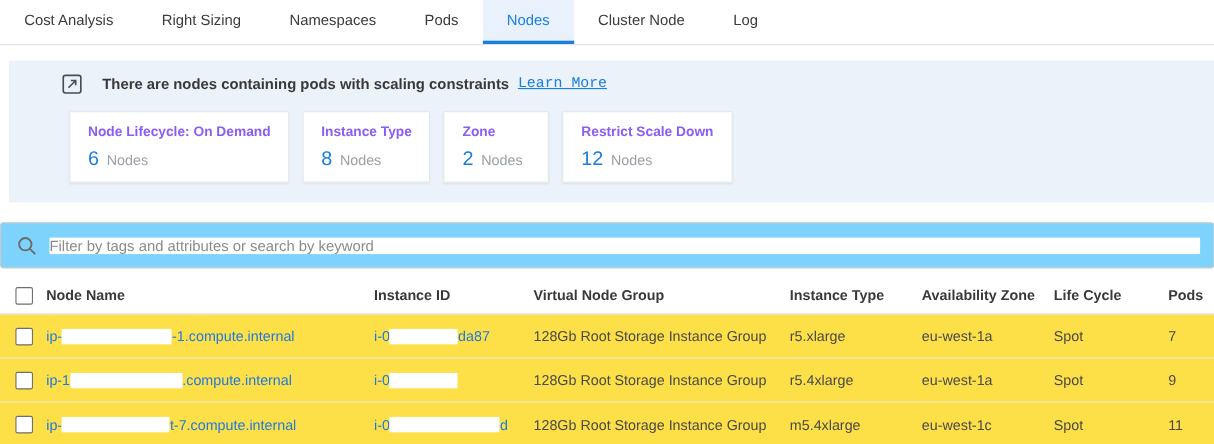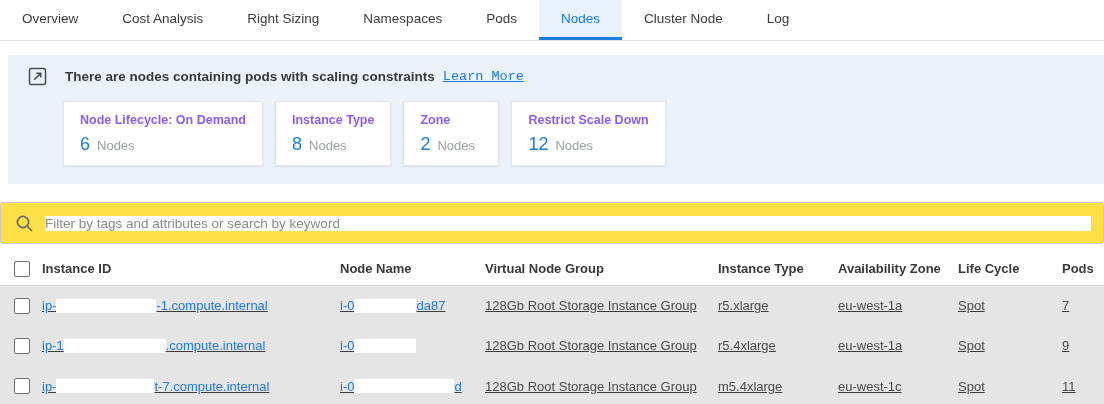--- a/index.html
+++ b/index.html
@@ -7,59 +7,58 @@
     font-family:"Liberation Sans", sans-serif; color:#3b3b3b; }
 
   
   .tabbar { display:flex; align-items:stretch; height:41px; border-bottom:1px solid #e2e2e2; background:#fff; }
   .tab { display:flex; align-items:center; padding:0 22px; font-size:13.5px; color:#3b3b3b;
     cursor:pointer; border-bottom:3px solid transparent; white-space:nowrap; }
   .tab.active { color:#1a7de0; background:#e9f2fc; border-bottom:3px solid #1a7de0; }
 
   
   .banner { margin:14px 0 0 8px; background:#ebf2fa; padding:10px 0 18px 0; }
-  .banner-head { display:flex; align-items:center; padding:2px 0 0 20px; }
+  .banner-head { display:flex; align-items:center; padding:2px 0 0 20px;margin-left:28px; }
   .banner-icon { width:19px; height:19px; margin-right:18px; flex:0 0 auto; }
   .banner-msg { font-size:13.5px; font-weight:700; color:#38393b; }
   .banner-link { font-size:13.5px; color:#1a7de0; text-decoration:underline; margin-left:8px; cursor:pointer;font-family:Liberation Mono, monospace; }
 
   .cards { display:flex; gap:12px; margin:15px 0 0 55px; }
   .card { background:#fff; border:1px solid #e3e6ea; box-shadow:0 1px 2px rgba(0,0,0,.08);
     padding:11px 16px 10px 16px; min-width:96px; }
   .card-title { font-size:12.5px; font-weight:700; color:#8b5cf6; white-space:nowrap; }
   .card-valrow { margin-top:7px; display:flex; align-items:baseline; }
   .card-value { font-size:18px; color:#1a7de0; }
   .card-unit { font-size:13px; color:#9aa0a6; margin-left:7px; }
 
   
   .searchbox { margin:18px 0 0 0; height:42px; border:1px solid #c9c9c9; border-radius:3px;
-    display:flex; align-items:center; padding:0 12px 0 14px; background:#fde047; }
+    display:flex; align-items:center; padding:0 12px 0 14px; background:#7dd3fc; }
   .search-icon { width:19px; height:19px; margin-right:11px; flex:0 0 auto; }
   .searchbox input { border:none; outline:none; flex:1; font-size:13.5px;
     font-family:"Liberation Sans", sans-serif; color:#3b3b3b; }
   .searchbox input::placeholder { color:#8b8b8b; opacity:1; }
 
   
   .grid-row { display:grid; grid-template-columns:42px 298px 145px 233px 120px 120px 104px 1fr;
     align-items:center; }
   .thead { height:34px; margin-top:8px; border-bottom:1px solid #d8d8d8; }
   .th { font-size:13px; font-weight:700; color:#38393b; }
-  .trow { height:40px; border-bottom:1px solid #e8e8e8; background:#e5e5e5;text-decoration:underline; }
+  .trow { height:40px; border-bottom:1px solid #e8e8e8; background:#fde047; }
   .trow:last-child { border-bottom:none; }
   .td { font-size:13px; color:#4a4a4a; }
   .cb-cell { display:flex; justify-content:flex-start; padding-left:14px; }
   .checkbox { width:16px; height:16px; border:1.6px solid #6f6f6f; border-radius:2px; background:#fff; cursor:pointer; }
   .node-link, .id-link { color:#2079df; text-decoration:none; cursor:pointer; display:flex; align-items:center; }
   .redact { display:inline-block; height:14px; background:#fff; }
 </style>
 </head>
 <body>
 
 <div class="tabbar">
-  <div class="tab">Overview</div>
   <div class="tab">Cost Analysis</div>
   <div class="tab">Right Sizing</div>
   <div class="tab">Namespaces</div>
   <div class="tab">Pods</div>
   <div class="tab active">Nodes</div>
   <div class="tab">Cluster Node</div>
   <div class="tab">Log</div>
 </div>
 
 <div class="banner">
@@ -110,22 +109,22 @@
   </svg>
   <input type="text" placeholder="Filter by tags and attributes or search by keyword" style="">
 </div>
 
 <div>
 
   <div class="grid-row thead">
     <div class="cb-cell">
         <span class="checkbox"></span>
       </div>
+    <div class="th">Node Name</div>
     <div class="th">Instance ID</div>
-    <div class="th">Node Name</div>
     <div class="th">Virtual Node Group</div>
     <div class="th">Instance Type</div>
     <div class="th">Availability Zone</div>
     <div class="th">Life Cycle</div>
     <div class="th">Pods</div>
   </div>
 
   <div class="grid-row trow">
     <div class="cb-cell">
         <span class="checkbox"></span>

